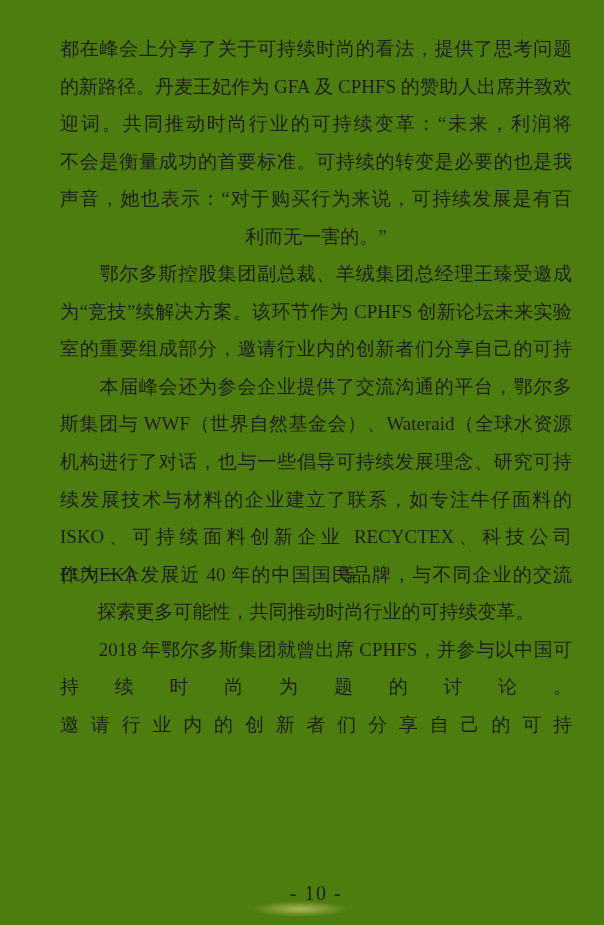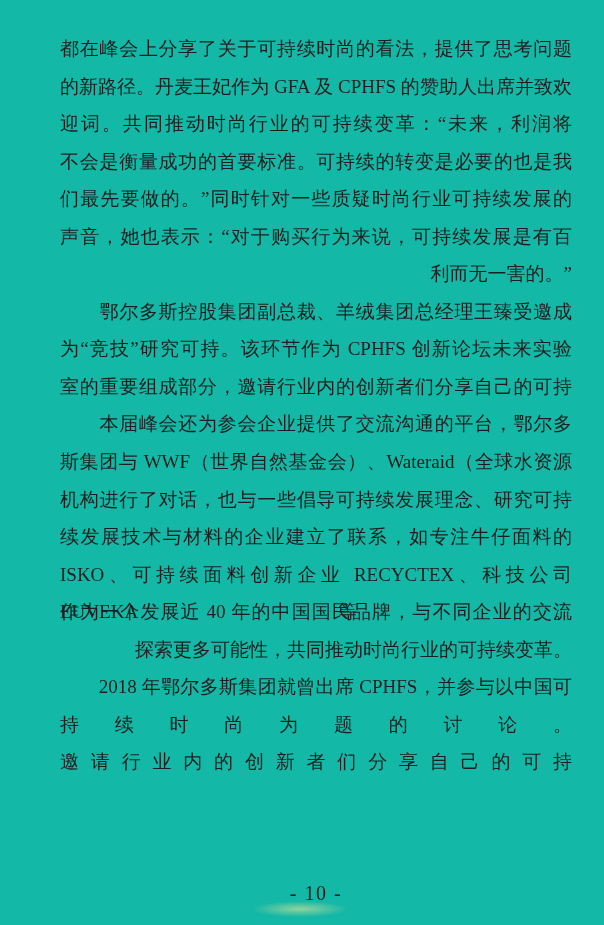--- a/index.html
+++ b/index.html
@@ -9,40 +9,40 @@
   }
   body {
     width: 604px;
     height: 925px;
     font-family: "Liberation Serif", "DejaVu Serif", serif;
   }
   .page {
     position: relative;
     width: 604px;
     height: 925px;
-    background: #14b8a6;
+    background: #4d7c0f;
     overflow: hidden;
     color: #1e1e1e;
   }
   .body-text {
     position: absolute;
     left: 60px;
     top: 30px;
     width: 512px;
   }
   .line {
     font-size: 19px;
     line-height: 37.55px;
     height: 37.55px;
     text-align: justify;
     text-align-last: justify;
     word-break: keep-all;
   }
   .line.short {
-    text-align: right;
+    text-align: center;
     text-align-last: auto;
   }
   .footer {
     position: absolute;
     left: 14px;
     top: 882px;
     width: 604px;
     text-align: center;
     font-size: 20px;
     letter-spacing: 1.5px;
@@ -60,25 +60,24 @@
 </head>
 <body>
 
 <div class="page">
 
   <div class="body-text">
     <div class="line">都在峰会上分享了关于可持续时尚的看法，提供了思考问题</div>
     <div class="line">的新路径。丹麦王妃作为 GFA 及 CPHFS 的赞助人出席并致欢</div>
     <div class="line">迎词。共同推动时尚行业的可持续变革：“未来，利润将</div>
     <div class="line">不会是衡量成功的首要标准。可持续的转变是必要的也是我</div>
-    <div class="line">们最先要做的。”同时针对一些质疑时尚行业可持续发展的</div>
     <div class="line">声音，她也表示：“对于购买行为来说，可持续发展是有百</div>
     <div class="line short">利而无一害的。”</div>
     <div class="line">　　鄂尔多斯控股集团副总裁、羊绒集团总经理王臻受邀成</div>
-    <div class="line">为“竞技”研究可持。该环节作为 CPHFS 创新论坛未来实验</div>
+    <div class="line">为“竞技”续解决方案。该环节作为 CPHFS 创新论坛未来实验</div>
     <div class="line">室的重要组成部分，邀请行业内的创新者们分享自己的可持</div>
     <div class="line">　　本届峰会还为参会企业提供了交流沟通的平台，鄂尔多</div>
     <div class="line">斯集团与 WWF（世界自然基金会）、Wateraid（全球水资源</div>
     <div class="line">机构进行了对话，也与一些倡导可持续发展理念、研究可持</div>
     <div class="line">续发展技术与材料的企业建立了联系，如专注牛仔面料的</div>
     <div class="line">ISKO、可持续面料创新企业 RECYCTEX、科技公司 EUVEKA 等。</div>
     <div class="line">作为一个发展近 40 年的中国国民品牌，与不同企业的交流</div>
     <div class="line short">探索更多可能性，共同推动时尚行业的可持续变革。</div>
     <div class="line">　　2018 年鄂尔多斯集团就曾出席 CPHFS，并参与以中国可</div>
     <div class="line">持续时尚为题的讨论。邀请行业内的创新者们分享自己的可持</div>

